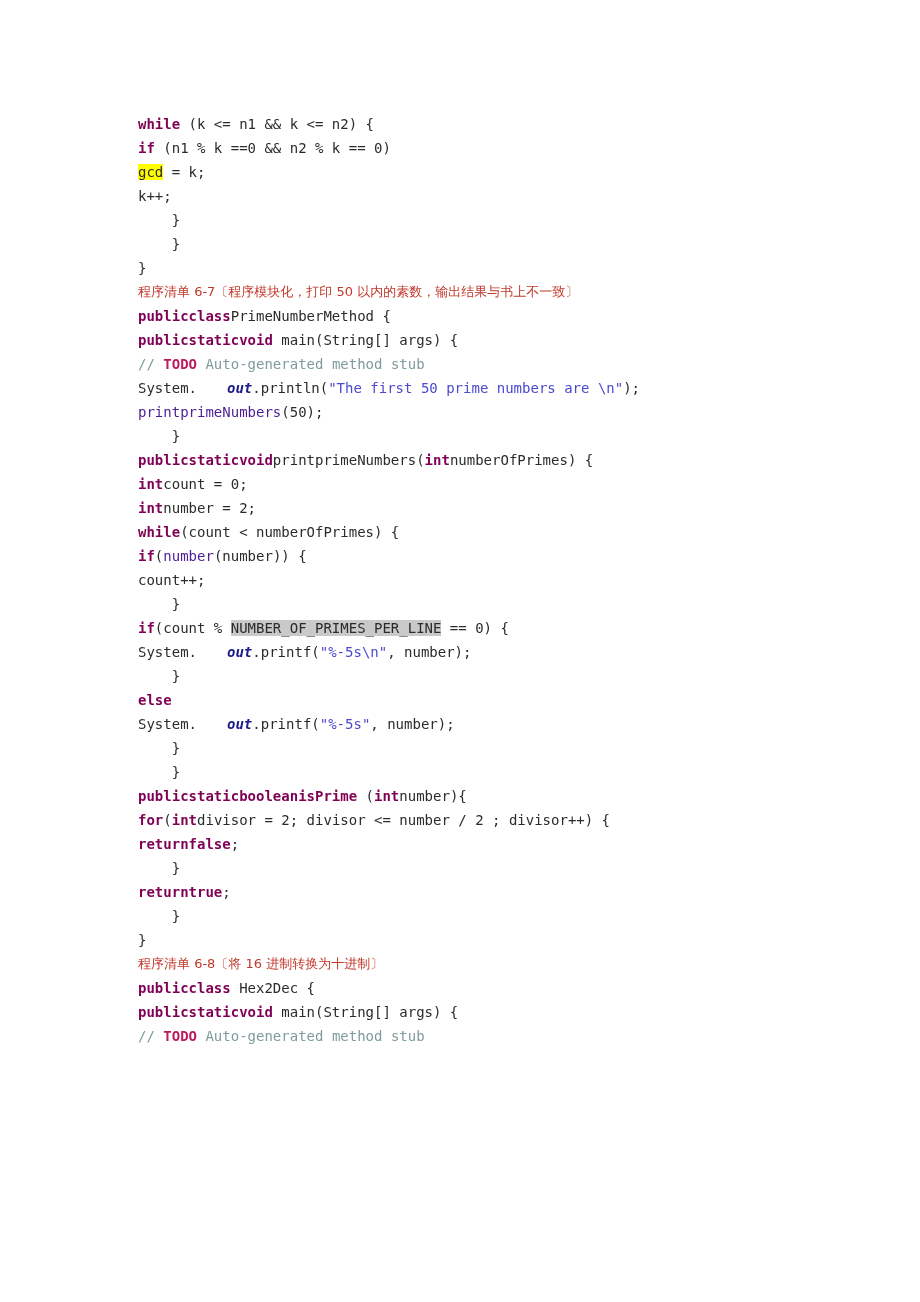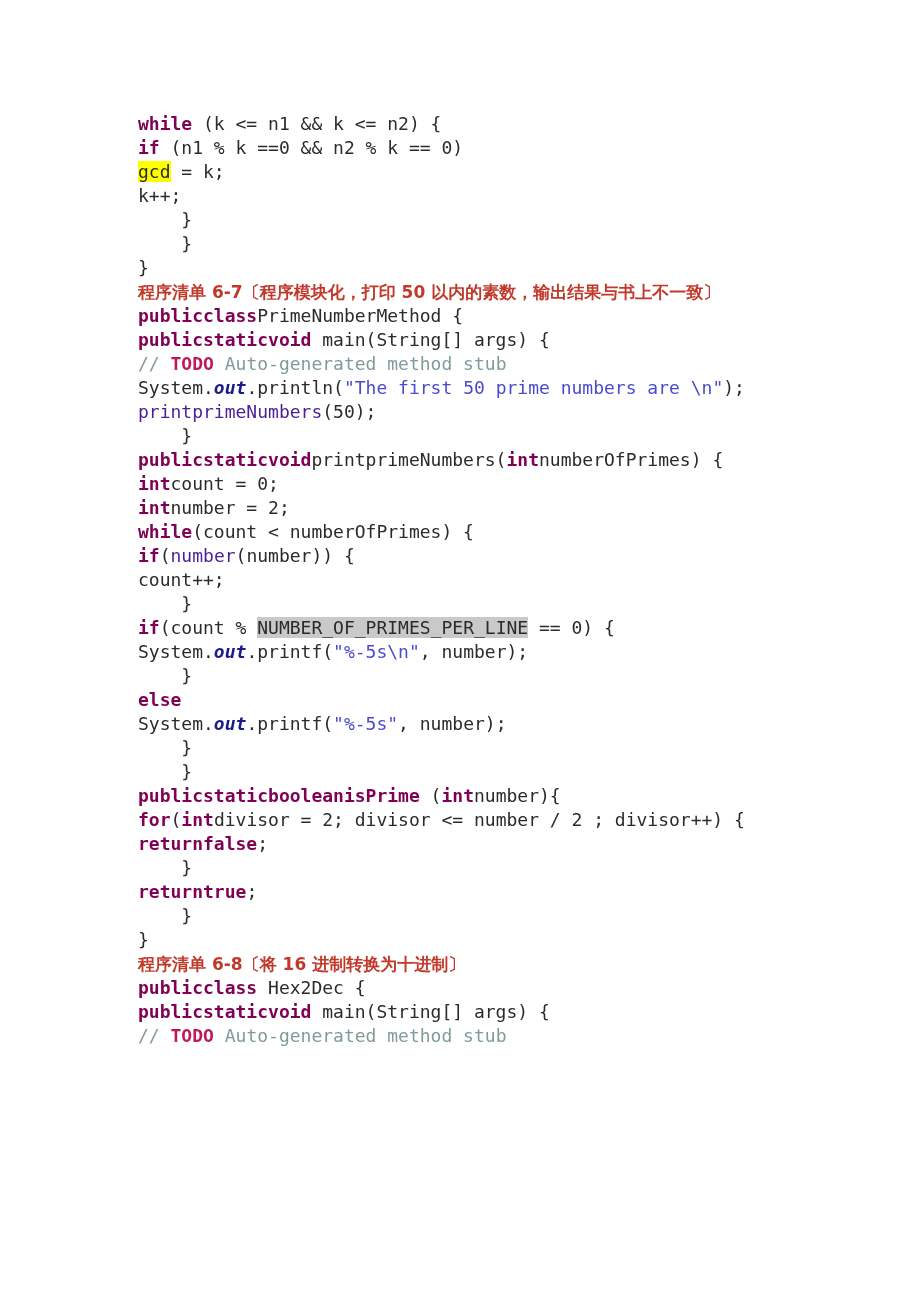--- a/index.html
+++ b/index.html
@@ -15,43 +15,43 @@
     overflow: hidden;
   }
   .content {
     position: absolute;
     left: 138px;
     top: 112px;
     width: 700px;
   }
   .line {
     font-family: "DejaVu Sans Mono", "Liberation Mono", monospace;
-    font-size: 18px;
+    font-size: 14px;
     line-height: 24px;
     height: 24px;
     white-space: pre;
     color: #2b2b2b;
     letter-spacing: 0px;
   }
   .heading {
     font-family: "DejaVu Sans", "Liberation Sans", sans-serif;
-    font-size: 17px;
+    font-size: 13px;
     line-height: 24px;
     height: 24px;
     white-space: pre;
     color: #c0392b;
-    font-weight: bold;
+    font-weight: normal;
   }
   
   .kw   { color: #7f0055; font-weight: bold; }
   .id   { color: #2b2b2b; }
   .str  { color: #4a4ad0; }
   .cmt  { color: #7f9b9b; }
   .cmt-todo { color: #be185d; font-weight: bold; }
-  .fld  { color: #1a1a8c; font-weight: bold; font-style: italic; }
+  .fld  { color: #1a1a8c; font-weight: bold; font-style: italic; margin-left: 30px; }
   .mth  { color: #4c1d95; }
   .hl-yellow { background: #ffff00; color: #2b2b2b; }
   .hl-gray   { background: #c9c9c9; color: #2b2b2b; }
 </style>
 </head>
 <body>
 
 <div class="page">
   <div class="content">
 

